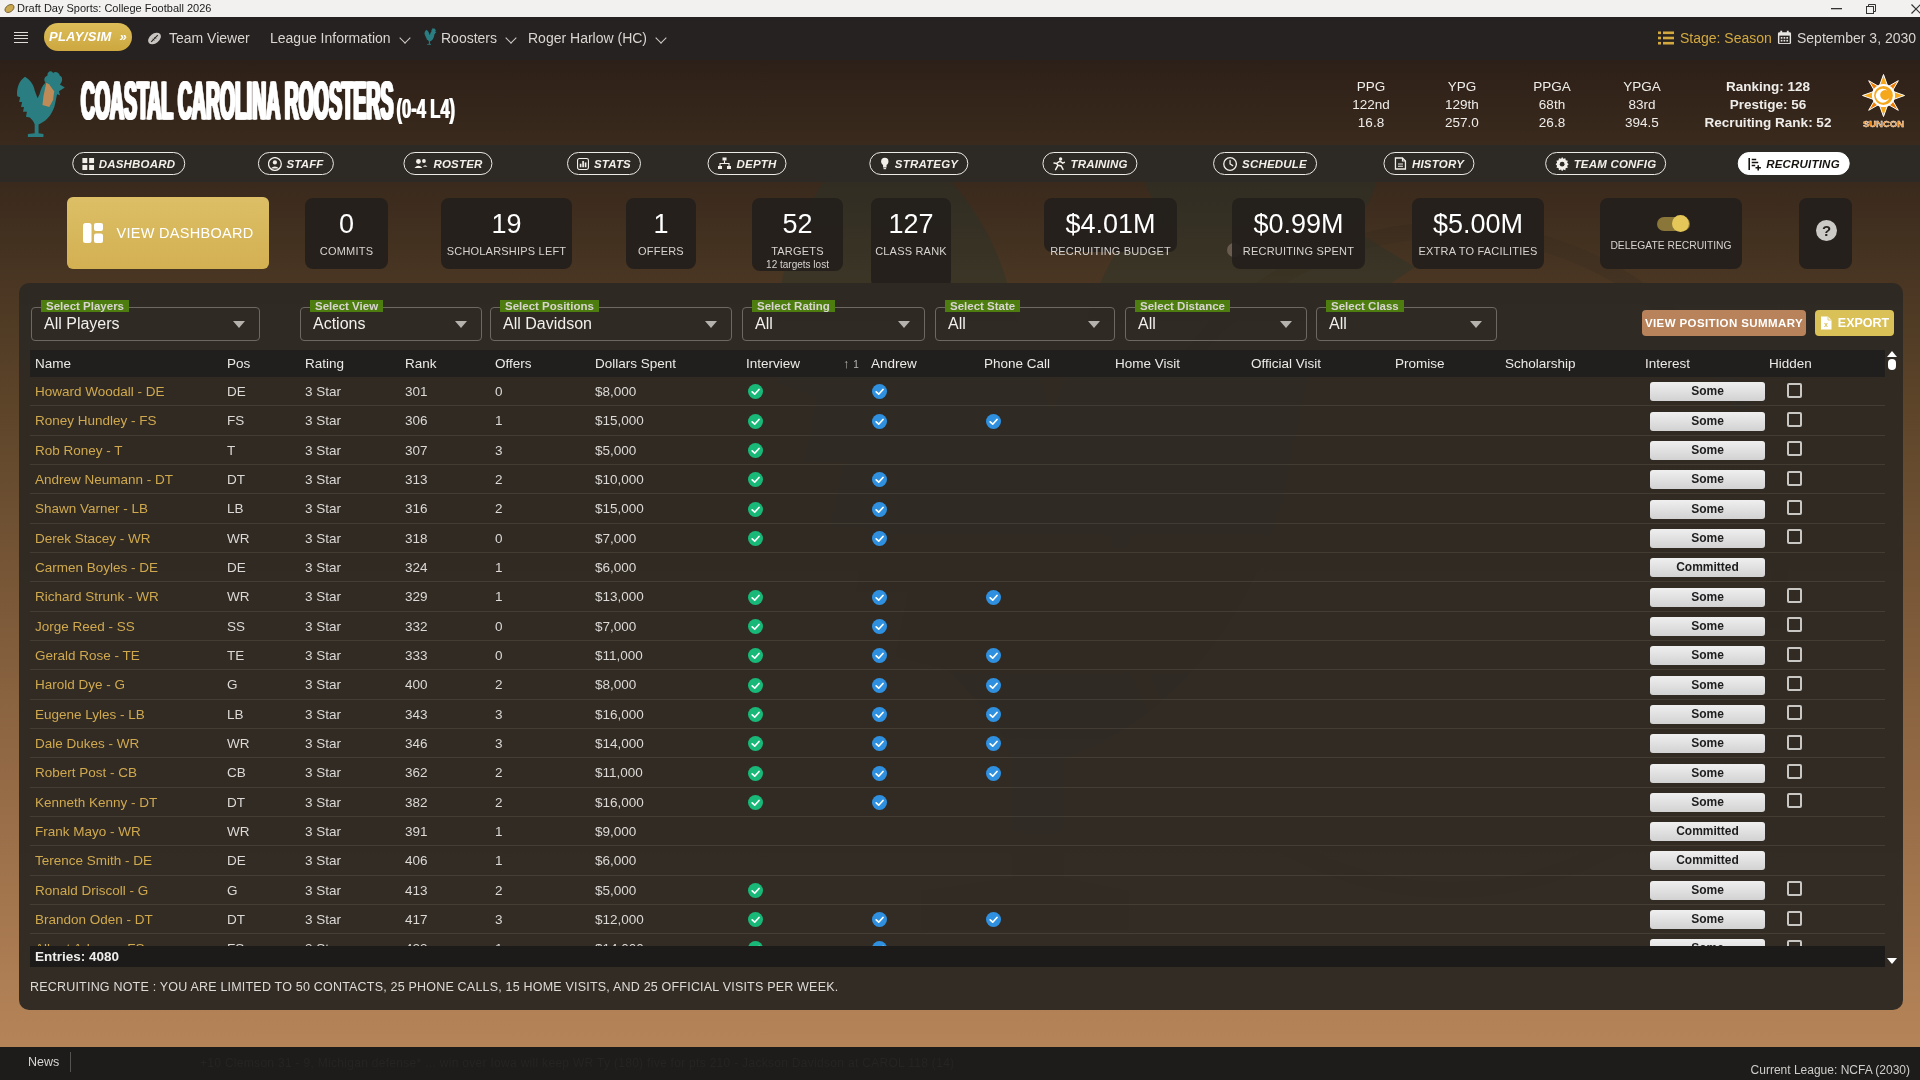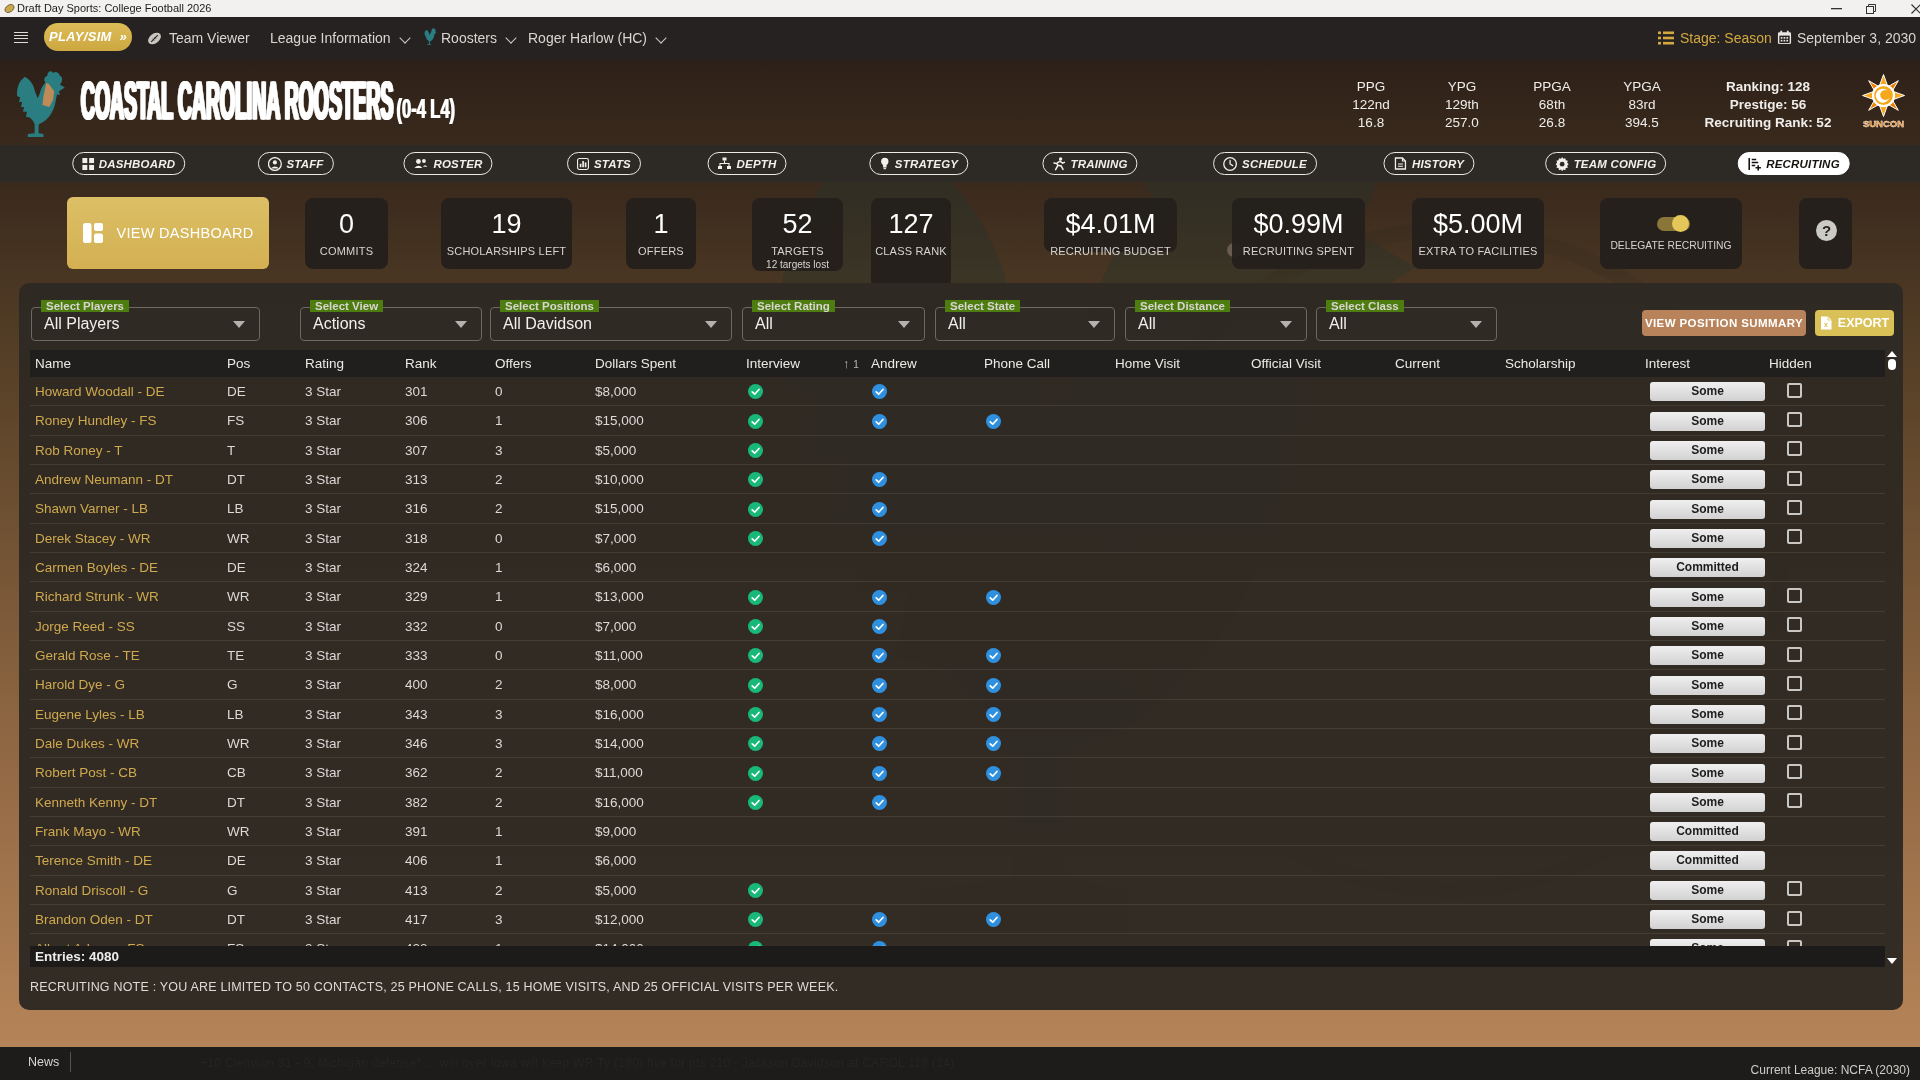--- a/index.html
+++ b/index.html
@@ -371,21 +371,21 @@
     <span class="hc" style="left:197px">Pos</span>
     <span class="hc" style="left:275px">Rating</span>
     <span class="hc" style="left:375px">Rank</span>
     <span class="hc" style="left:465px">Offers</span>
     <span class="hc" style="left:565px">Dollars Spent</span>
     <span class="hc" style="left:716px">Interview</span>
     <span class="hc" style="left:841px">Andrew</span>
     <span class="hc" style="left:954px">Phone Call</span>
     <span class="hc" style="left:1085px">Home Visit</span>
     <span class="hc" style="left:1221px">Official Visit</span>
-    <span class="hc" style="left:1365px">Current</span>
+    <span class="hc" style="left:1365px">Promise</span>
     <span class="hc" style="left:1475px">Scholarship</span>
     <span class="hc" style="left:1615px">Interest</span>
     <span class="hc" style="left:1739px">Hidden</span>
   </div>
 <div id="sortind">↑ <span style="font-size:10px">1</span></div>
 <div class="row" style="top:377.0px">
     <span class="c name">Howard Woodall - DE</span>
     <span class="c" style="left:197px">DE</span>
     <span class="c" style="left:275px">3 Star</span>
     <span class="c" style="left:375px">301</span>

